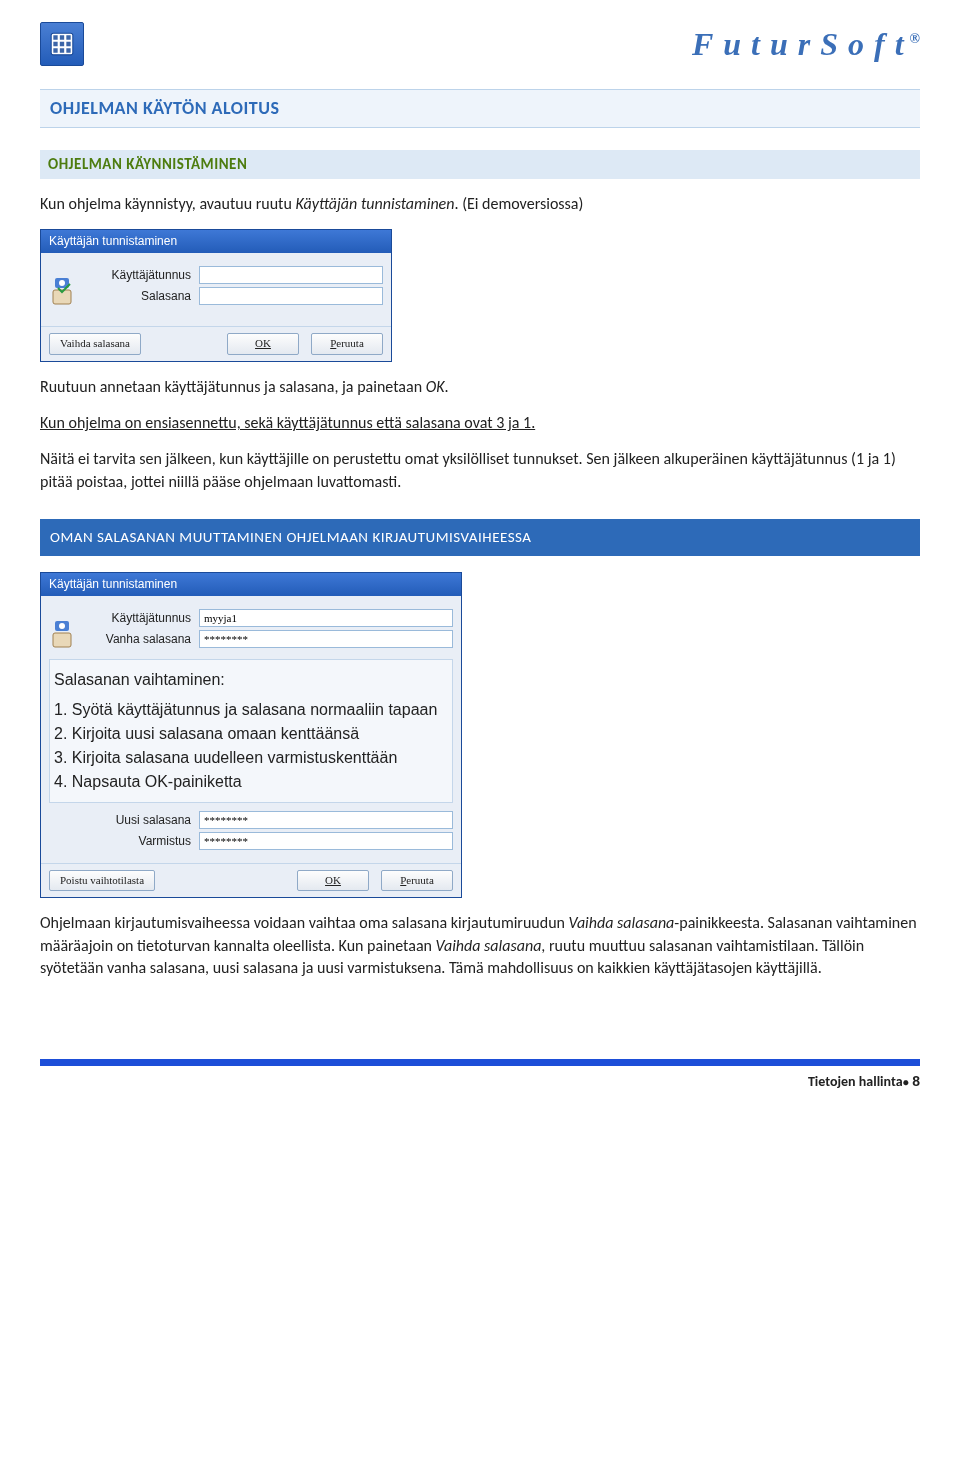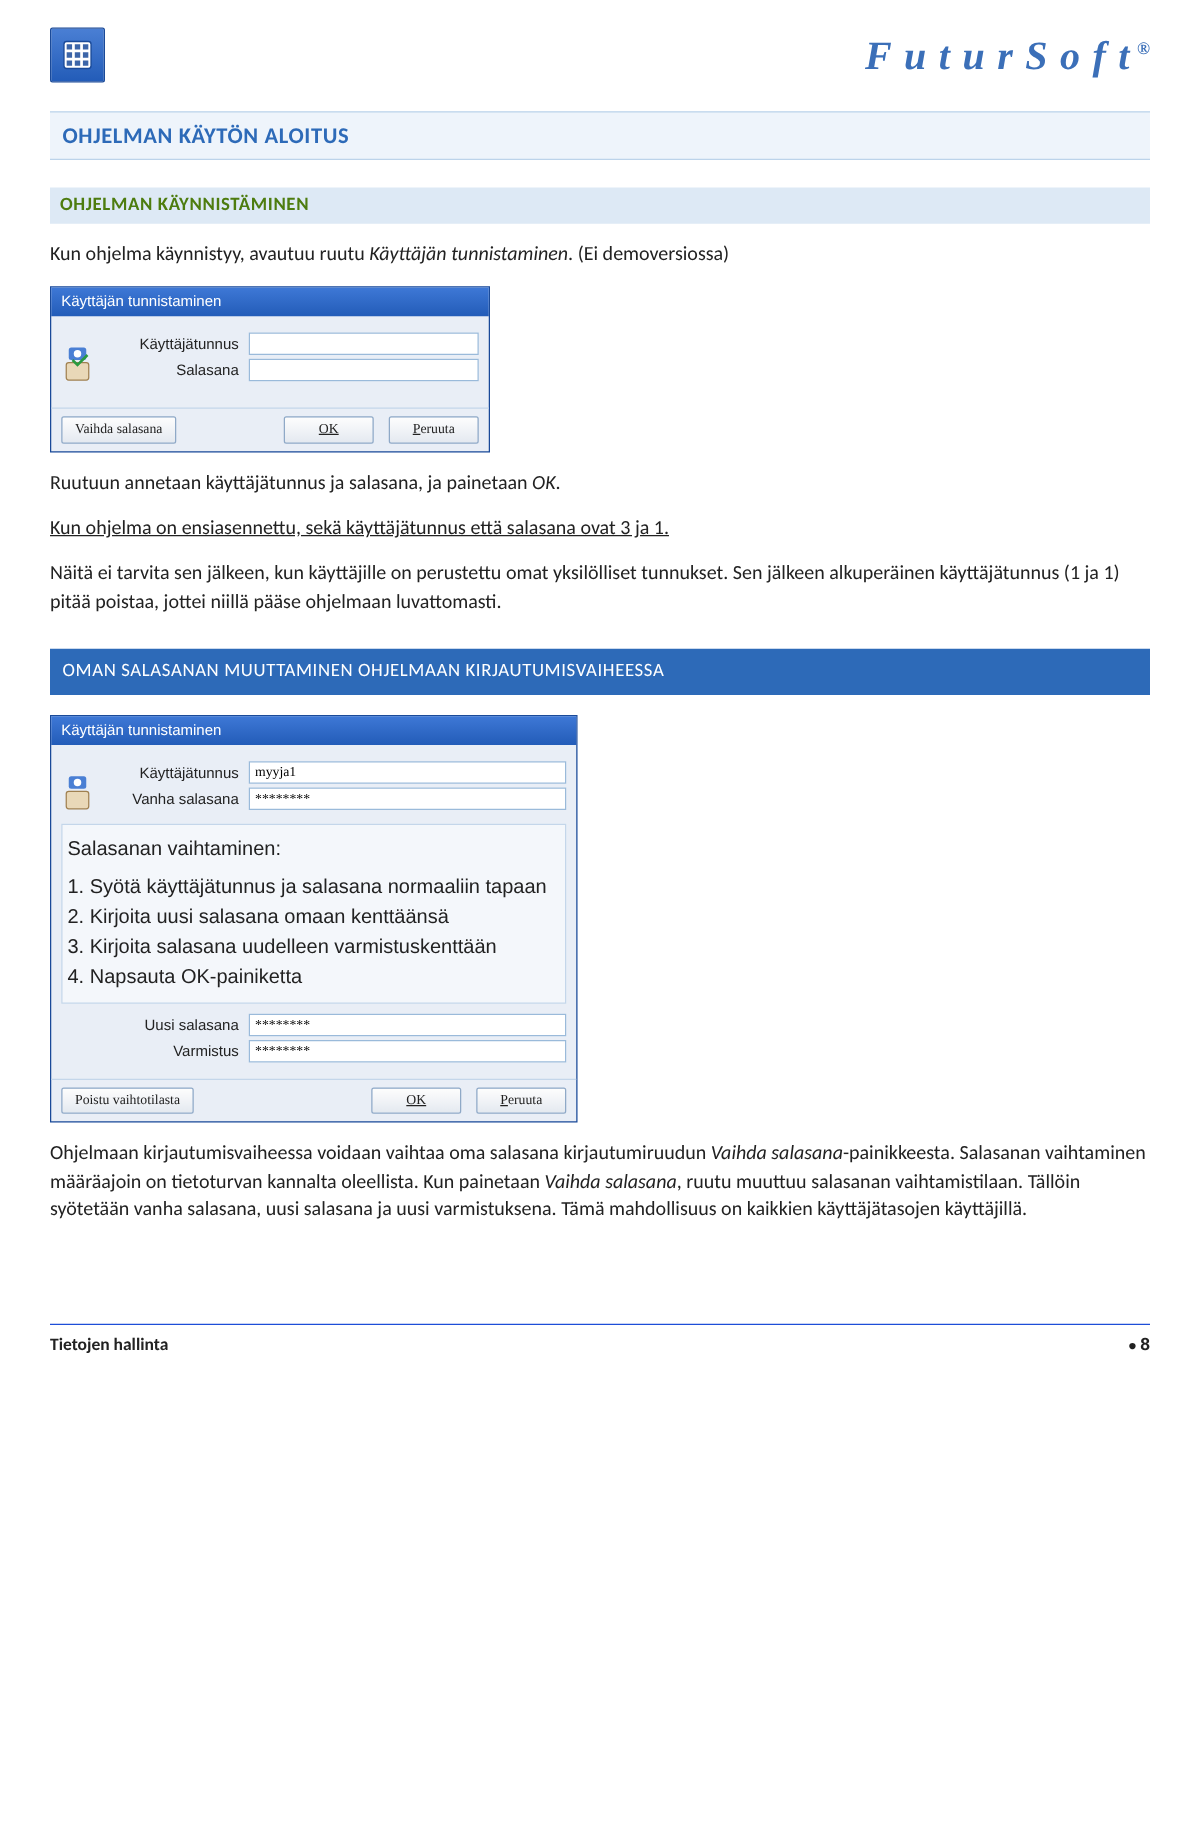--- a/index.html
+++ b/index.html
@@ -26,21 +26,21 @@
   .dlg-formrows{flex:1}
   .dlg-field{display:flex;align-items:center;margin:3px 0}
   .dlg-label{width:100px;text-align:right;padding-right:8px}
   .dlg-input{flex:1;height:18px;background:#fff;border:1px solid #9abada;font-family:Tahoma;font-size:11px;padding:1px 4px;box-sizing:border-box}
   .dlg-panel{background:#f4f7fb;border:1px solid #c4d6ea;padding:8px 4px;margin:8px 0;font-size:16px;line-height:1.5}
   .dlg-bottom{display:flex;gap:12px;padding:6px 8px;align-items:center;border-top:1px solid #c4d6ea}
   .dlg-btn{background:linear-gradient(#fdfdfd,#e4e9f0);border:1px solid #8fa9c7;padding:2px 10px;font-family:Tahoma;font-size:11px;border-radius:2px;min-width:70px;text-align:center}
   .dlg-btn.small{min-width:50px}
   .dlg-btn .u{text-decoration:underline}
   .spacer{flex:1}
-  .footer{border-top:1px solid #1d4ed8;margin-top:80px;padding-top:6px;display:flex;justify-content:space-between;font-size:14px}
+  .footer{border-top:7px solid #1d4ed8;margin-top:80px;padding-top:6px;display:flex;justify-content:flex-end;font-size:14px}
   .footer-r b{font-family:Arial}
   .bullet{font-size:11px;margin-right:3px}
 </style>
 </head>
 <body>
 
 <div class="page">
   <div class="brand">
     <div class="brand-icon">
       <svg viewBox="0 0 24 24">

